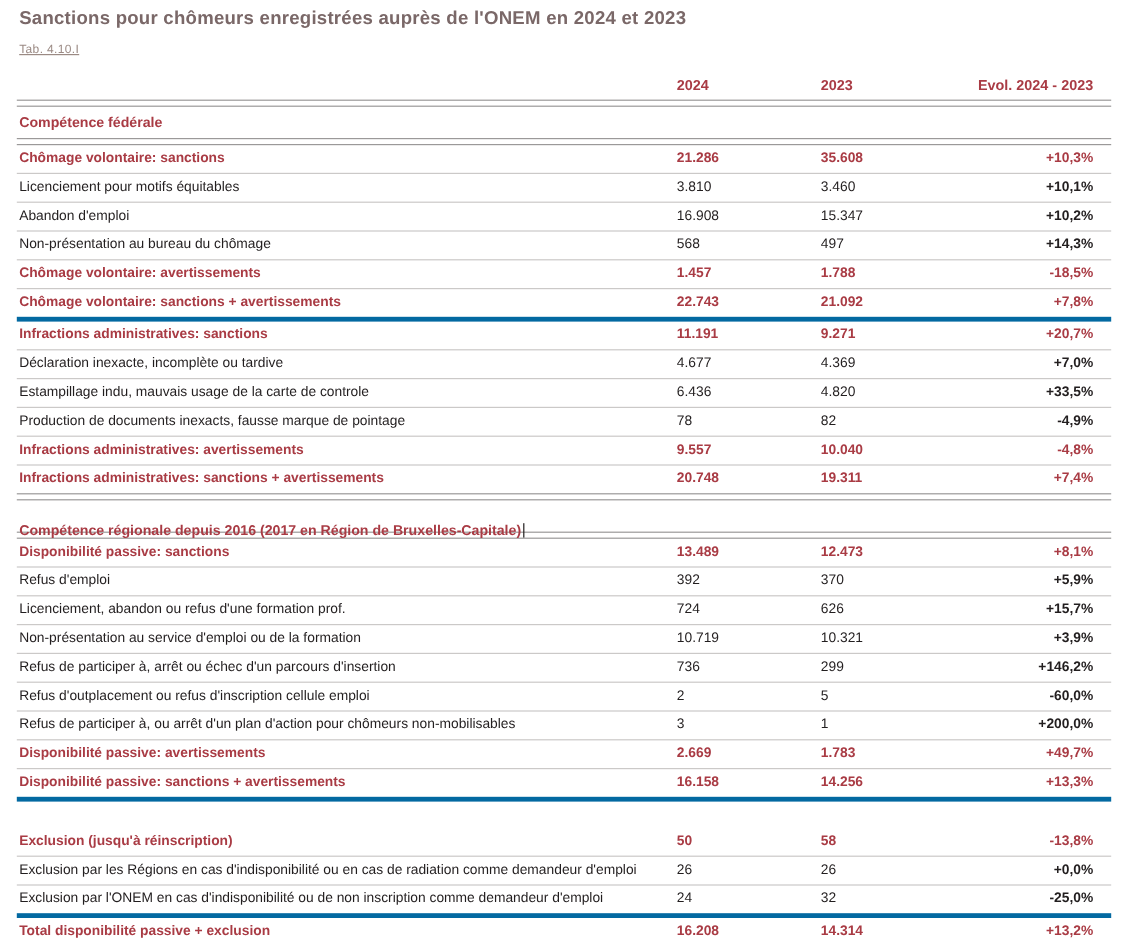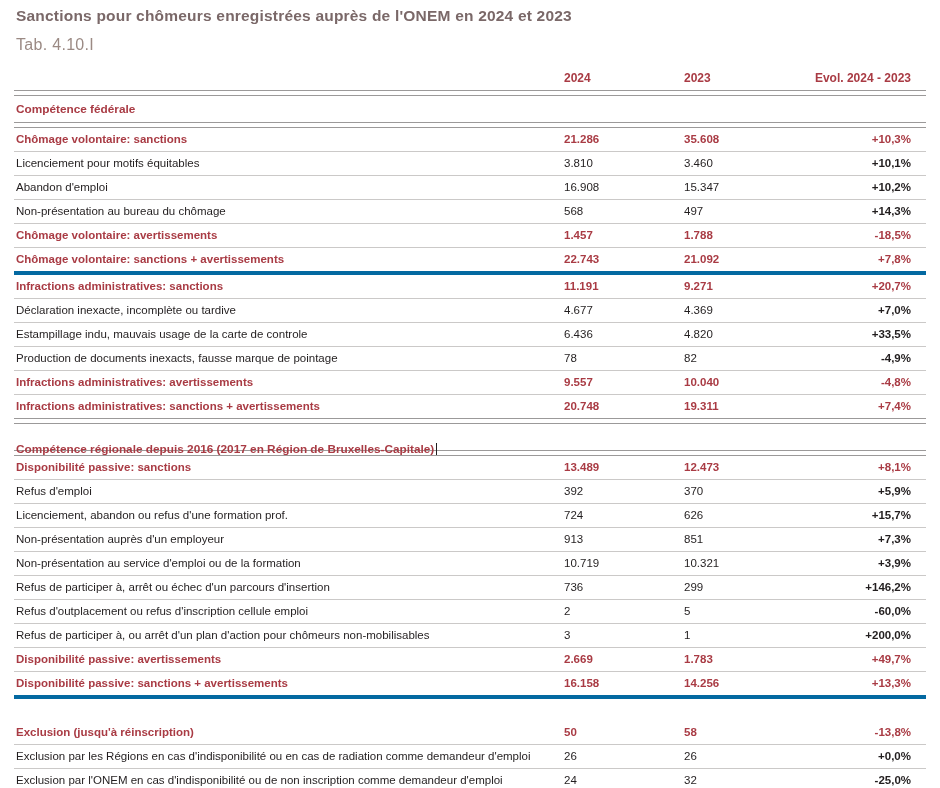--- a/index.html
+++ b/index.html
@@ -9,21 +9,21 @@
     color: #221e1f;
     -webkit-font-smoothing: antialiased;
   }
   .page { width: 940px; height: 580px; background: #fff; }
 
   .header-block { padding: 7px 14px 0 16px; }
   .doc-title {
     font-size: 15.5px; font-weight: 700; color: #7a6868; letter-spacing: 0.2px;
   }
   .doc-subtitle {
-    margin-top: 11px; font-size: 16px; color: #9b8a84; letter-spacing: 0.3px;
+    margin-top: 11px; font-size: 10px; color: #9b8a84; letter-spacing: 0.3px; text-decoration: underline;
   }
 
   .table-wrap { margin: 0 14px 0 14px; }
 
   .row {
     display: grid;
     grid-template-columns: minmax(0,1fr) 120px 104px 138px;
     align-items: center;
     height: 23px;
     font-size: 11.5px;
@@ -173,26 +173,20 @@
           <div class="cell-num">370</div>
           <div class="cell-evol">+5,9%</div>
         </div>
         <div class="row item sep-thin">
           <div class="cell-label">Licenciement, abandon ou refus d'une formation prof.</div>
           <div class="cell-num">724</div>
           <div class="cell-num">626</div>
           <div class="cell-evol">+15,7%</div>
         </div>
         <div class="row item sep-thin">
-          <div class="cell-label">Non-présentation auprès d'un employeur</div>
-          <div class="cell-num">913</div>
-          <div class="cell-num">851</div>
-          <div class="cell-evol">+7,3%</div>
-        </div>
-        <div class="row item sep-thin">
           <div class="cell-label">Non-présentation au service d'emploi ou de la formation</div>
           <div class="cell-num">10.719</div>
           <div class="cell-num">10.321</div>
           <div class="cell-evol">+3,9%</div>
         </div>
         <div class="row item sep-thin">
           <div class="cell-label">Refus de participer à, arrêt ou échec d'un parcours d'insertion</div>
           <div class="cell-num">736</div>
           <div class="cell-num">299</div>
           <div class="cell-evol">+146,2%</div>

